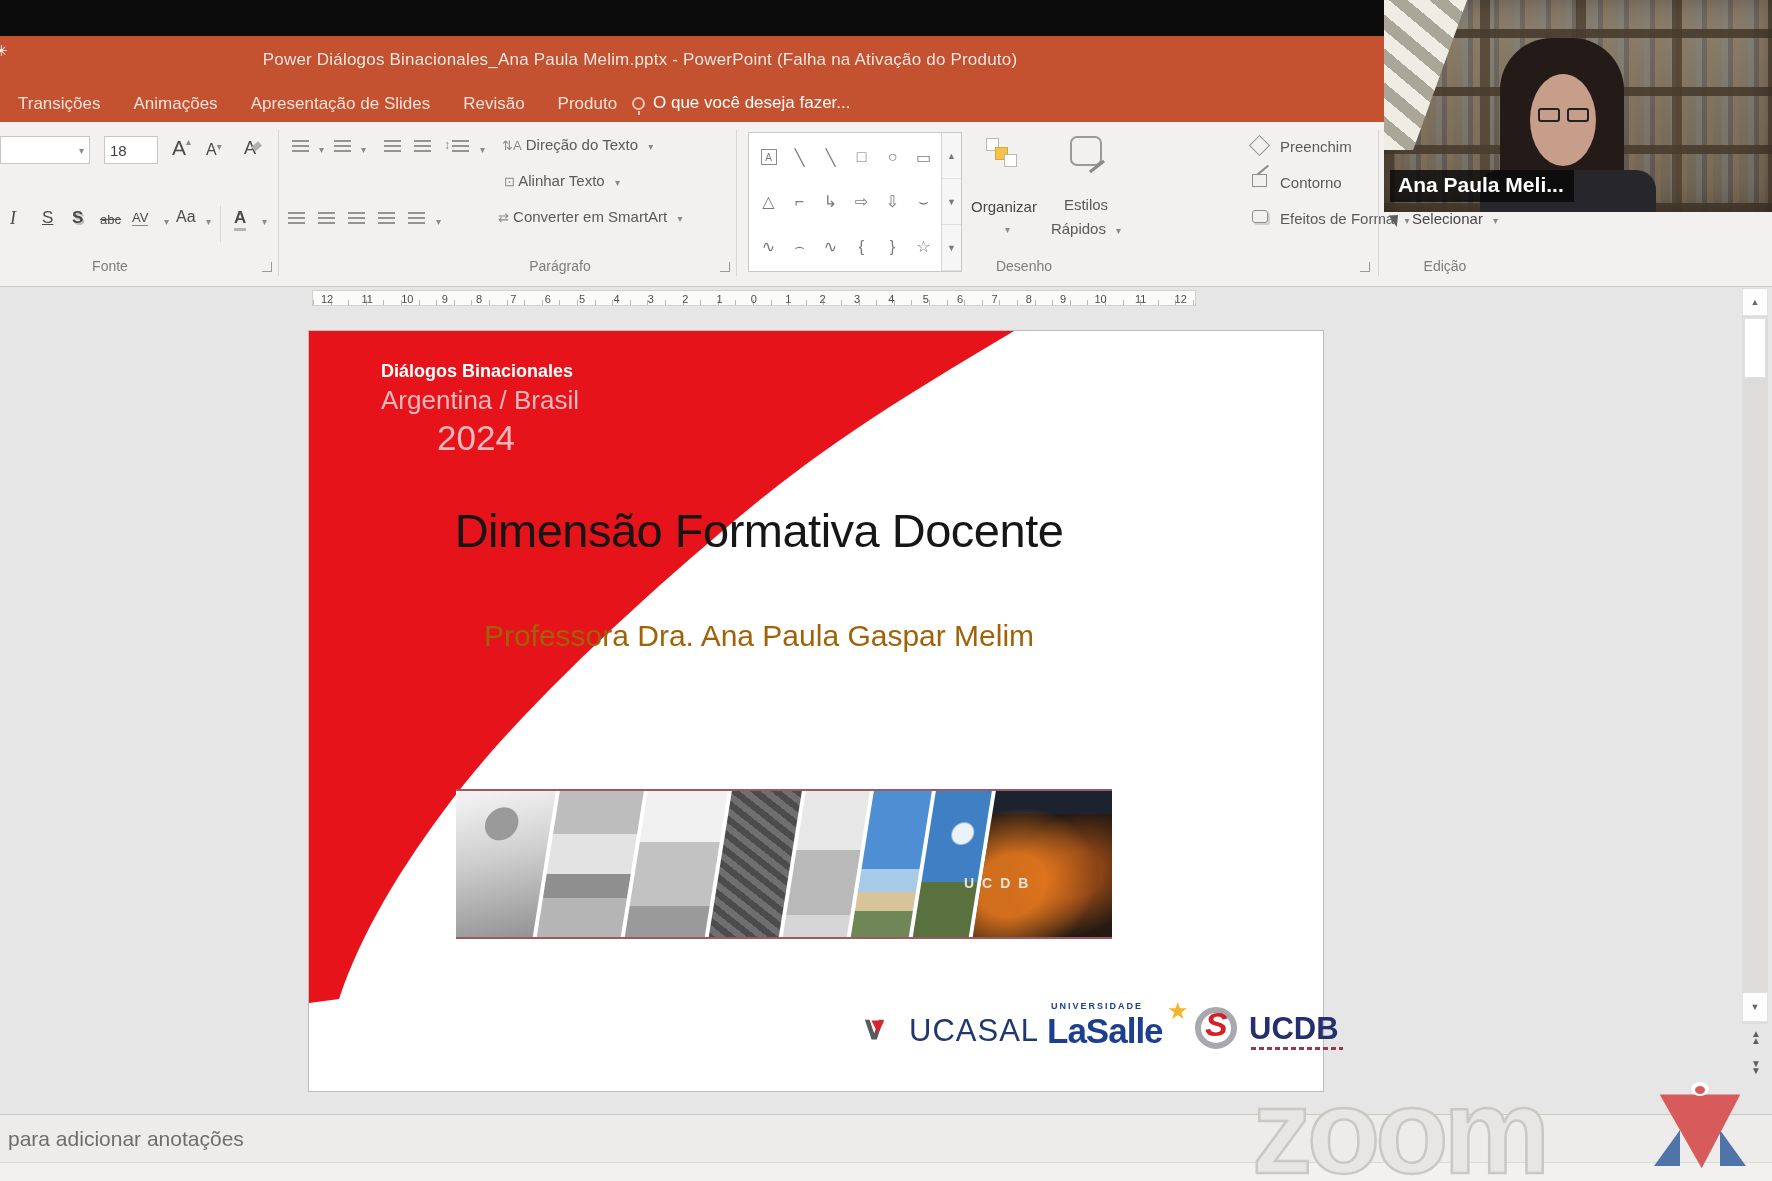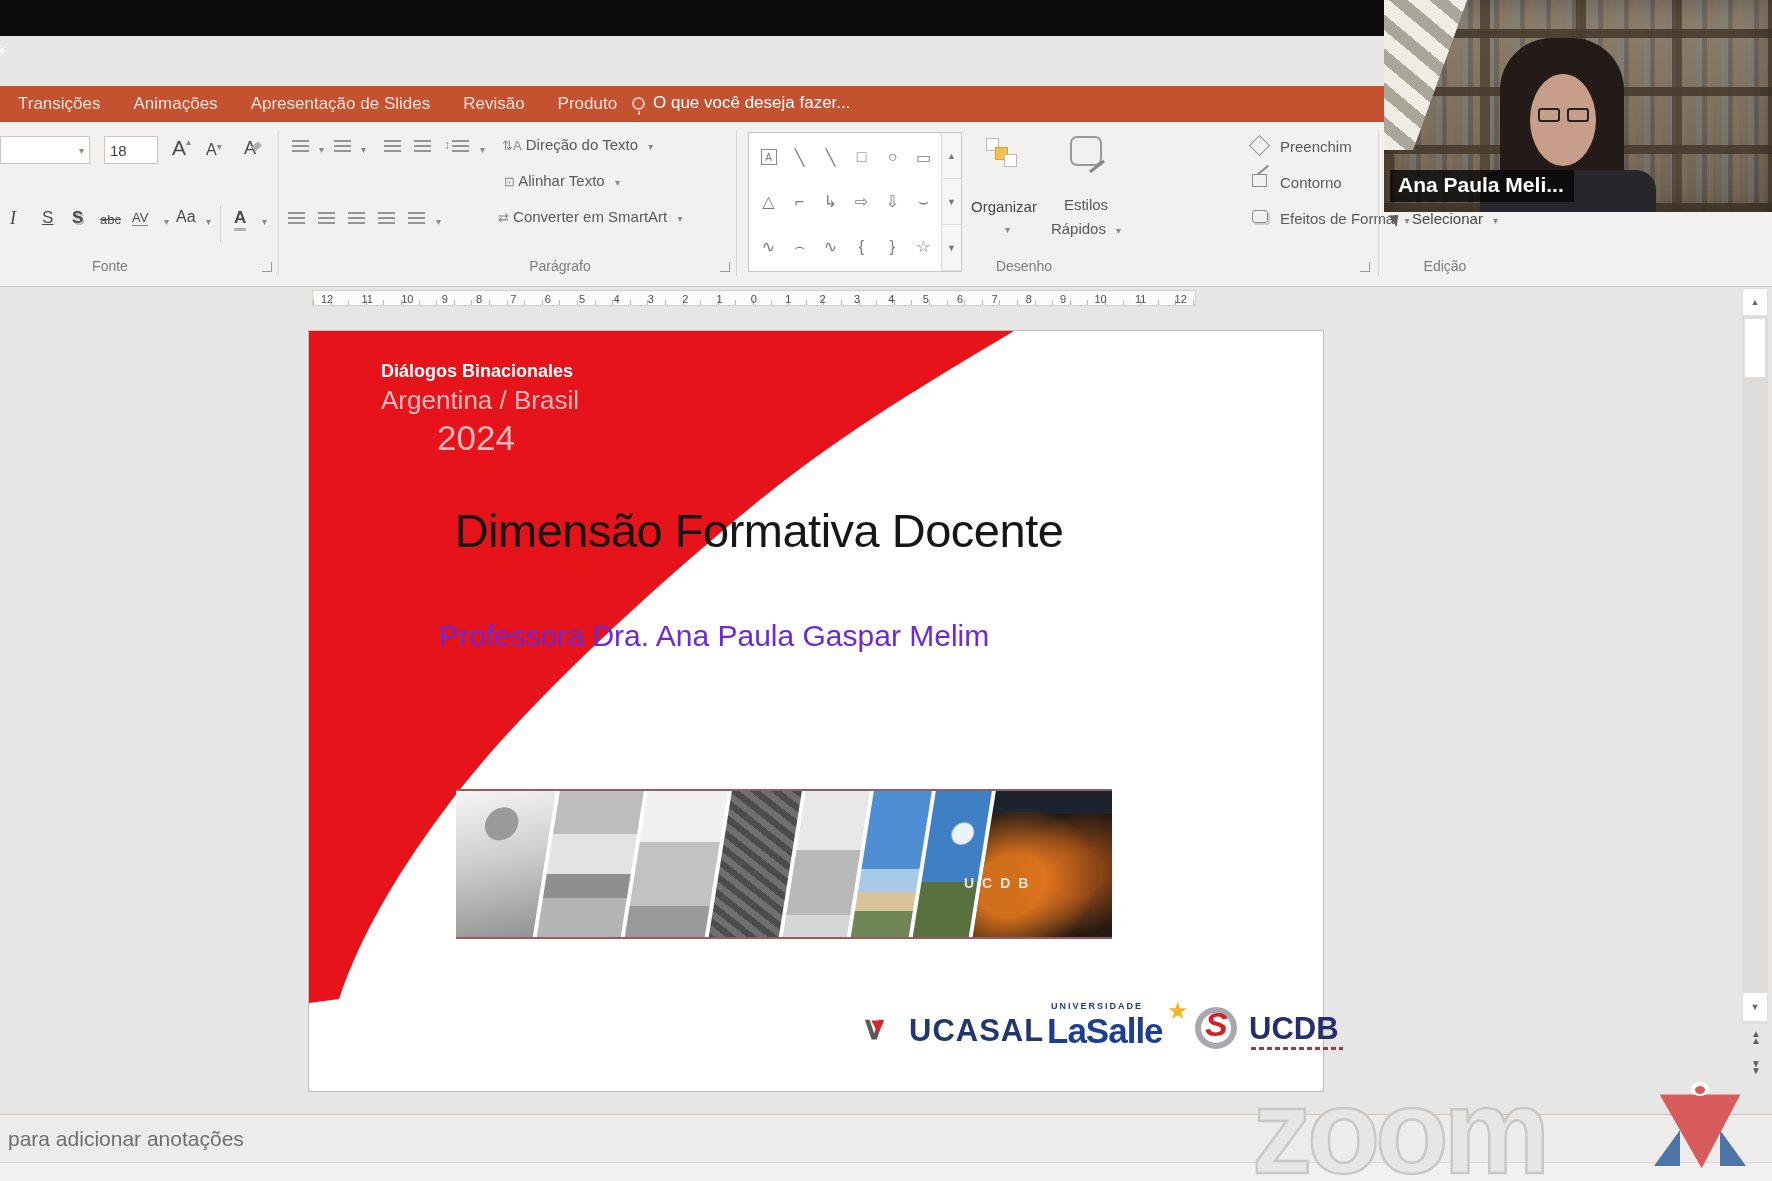--- a/index.html
+++ b/index.html
@@ -49,28 +49,28 @@
   .rnum{font-size:11px;color:#4d4d4d}
 
   
   .slide{position:absolute;left:308px;top:330px;width:1016px;height:762px;background:#fff;border:1px solid #bdbcbb}
   .red-swoosh{position:absolute;left:0;top:0}
   .badge{position:absolute;left:72px;top:30px;line-height:1.15}
   .badge-l1{color:#fff;font-weight:bold;font-size:18px}
   .badge-l2{color:var(--badge_pink);font-size:26px;margin-top:4px}
   .badge-yr{color:var(--badge_pink);font-size:35px;padding-left:56px;margin-top:2px}
   .slide-title{position:absolute;left:90px;top:172px;width:720px;text-align:center;font-size:47px;color:#161616;letter-spacing:-.5px}
-  .slide-subtitle{position:absolute;left:130px;top:288px;width:640px;text-align:left;font-size:30px;color:#6d28d9}
+  .slide-subtitle{position:absolute;left:130px;top:288px;width:640px;text-align:center;font-size:30px;color:#a16207}
   .photo-strip{position:absolute;left:147px;top:458px;width:656px;height:150px;background:#fff;border-top:2px solid #9b5a62;border-bottom:2px solid #9b5a62;overflow:hidden}
   .ph{position:absolute;top:-6px;height:162px;transform:skewX(-9deg)}
   .ucdb-night-text{position:absolute;left:508px;top:84px;color:#e9e3da;font-size:14px;letter-spacing:8px;font-weight:bold}
   .logos{position:absolute;left:0;top:660px;width:1016px;height:70px}
   .ucasal-v1{position:absolute;left:552px;top:16px;font-size:36px;font-weight:bold;color:#5a5a5a;transform:scaleY(.9)}
   .ucasal-v2{position:absolute;left:558px;top:22px;font-size:22px;color:var(--ucasal_red)}
-  .ucasal-txt{position:absolute;left:600px;top:22px;font-size:31px;font-weight:bold;color:var(--navy);letter-spacing:1px}
+  .ucasal-txt{position:absolute;left:600px;top:22px;font-size:31px;font-weight:normal;color:var(--navy);letter-spacing:1px}
   .lasalle-top{position:absolute;left:742px;top:10px;font-size:9px;font-weight:bold;letter-spacing:2px;color:var(--lasalle_blue)}
   .lasalle-txt{position:absolute;left:738px;top:20px;font-size:35px;font-weight:bold;color:var(--lasalle_blue);letter-spacing:-1px}
   .lasalle-star{position:absolute;left:858px;top:6px;font-size:24px;color:var(--star_yellow)}
   .ucdb-ring{position:absolute;left:886px;top:16px;width:42px;height:42px;border:6px solid #a7a9ae;border-radius:50%}
   .ucdb-s{position:absolute;left:896px;top:14px;font-size:34px;font-weight:bold;font-style:italic;color:var(--ucdb_red)}
   .ucdb-txt{position:absolute;left:940px;top:20px;font-size:31px;font-weight:bold;color:#262f6e}
   .ucdb-line{position:absolute;left:942px;top:56px;width:92px;height:3px;background:repeating-linear-gradient(90deg,#99394a 0 5px,transparent 5px 8px)}
 
   
   .notes-bar{position:absolute;left:0;top:1114px;width:1772px;height:48px;background:#edecea;border-top:1px solid #c8c7c6;display:flex;align-items:center;padding-left:8px}
@@ -108,20 +108,23 @@
   .body-sh{position:absolute;left:96px;top:170px;width:176px;height:46px;background:#26262b;border-radius:20px 20px 0 0}
   .name-tag{position:absolute;left:6px;bottom:10px;background:rgba(8,8,8,.8);color:#fff;font-size:21px;font-weight:bold;padding:3px 10px 5px 8px}
 </style>
 </head>
 <body>
 
 <div class="screen">
 
   <div class="top-black"></div>
 
+  <div class="titlebar">
+    <div class="title-text">Power Diálogos Binacionales_Ana Paula Melim.pptx - PowerPoint (Falha na Ativação do Produto)</div>
+  </div>
   <span class="qat-glyph">✳</span>
 
   <div class="tabs-row">
     <div class="tabs">
         <div class="tab">Transições</div>
         <div class="tab">Animações</div>
         <div class="tab">Apresentação de Slides</div>
         <div class="tab">Revisão</div>
         <div class="tab">Produto</div>
       </div>

